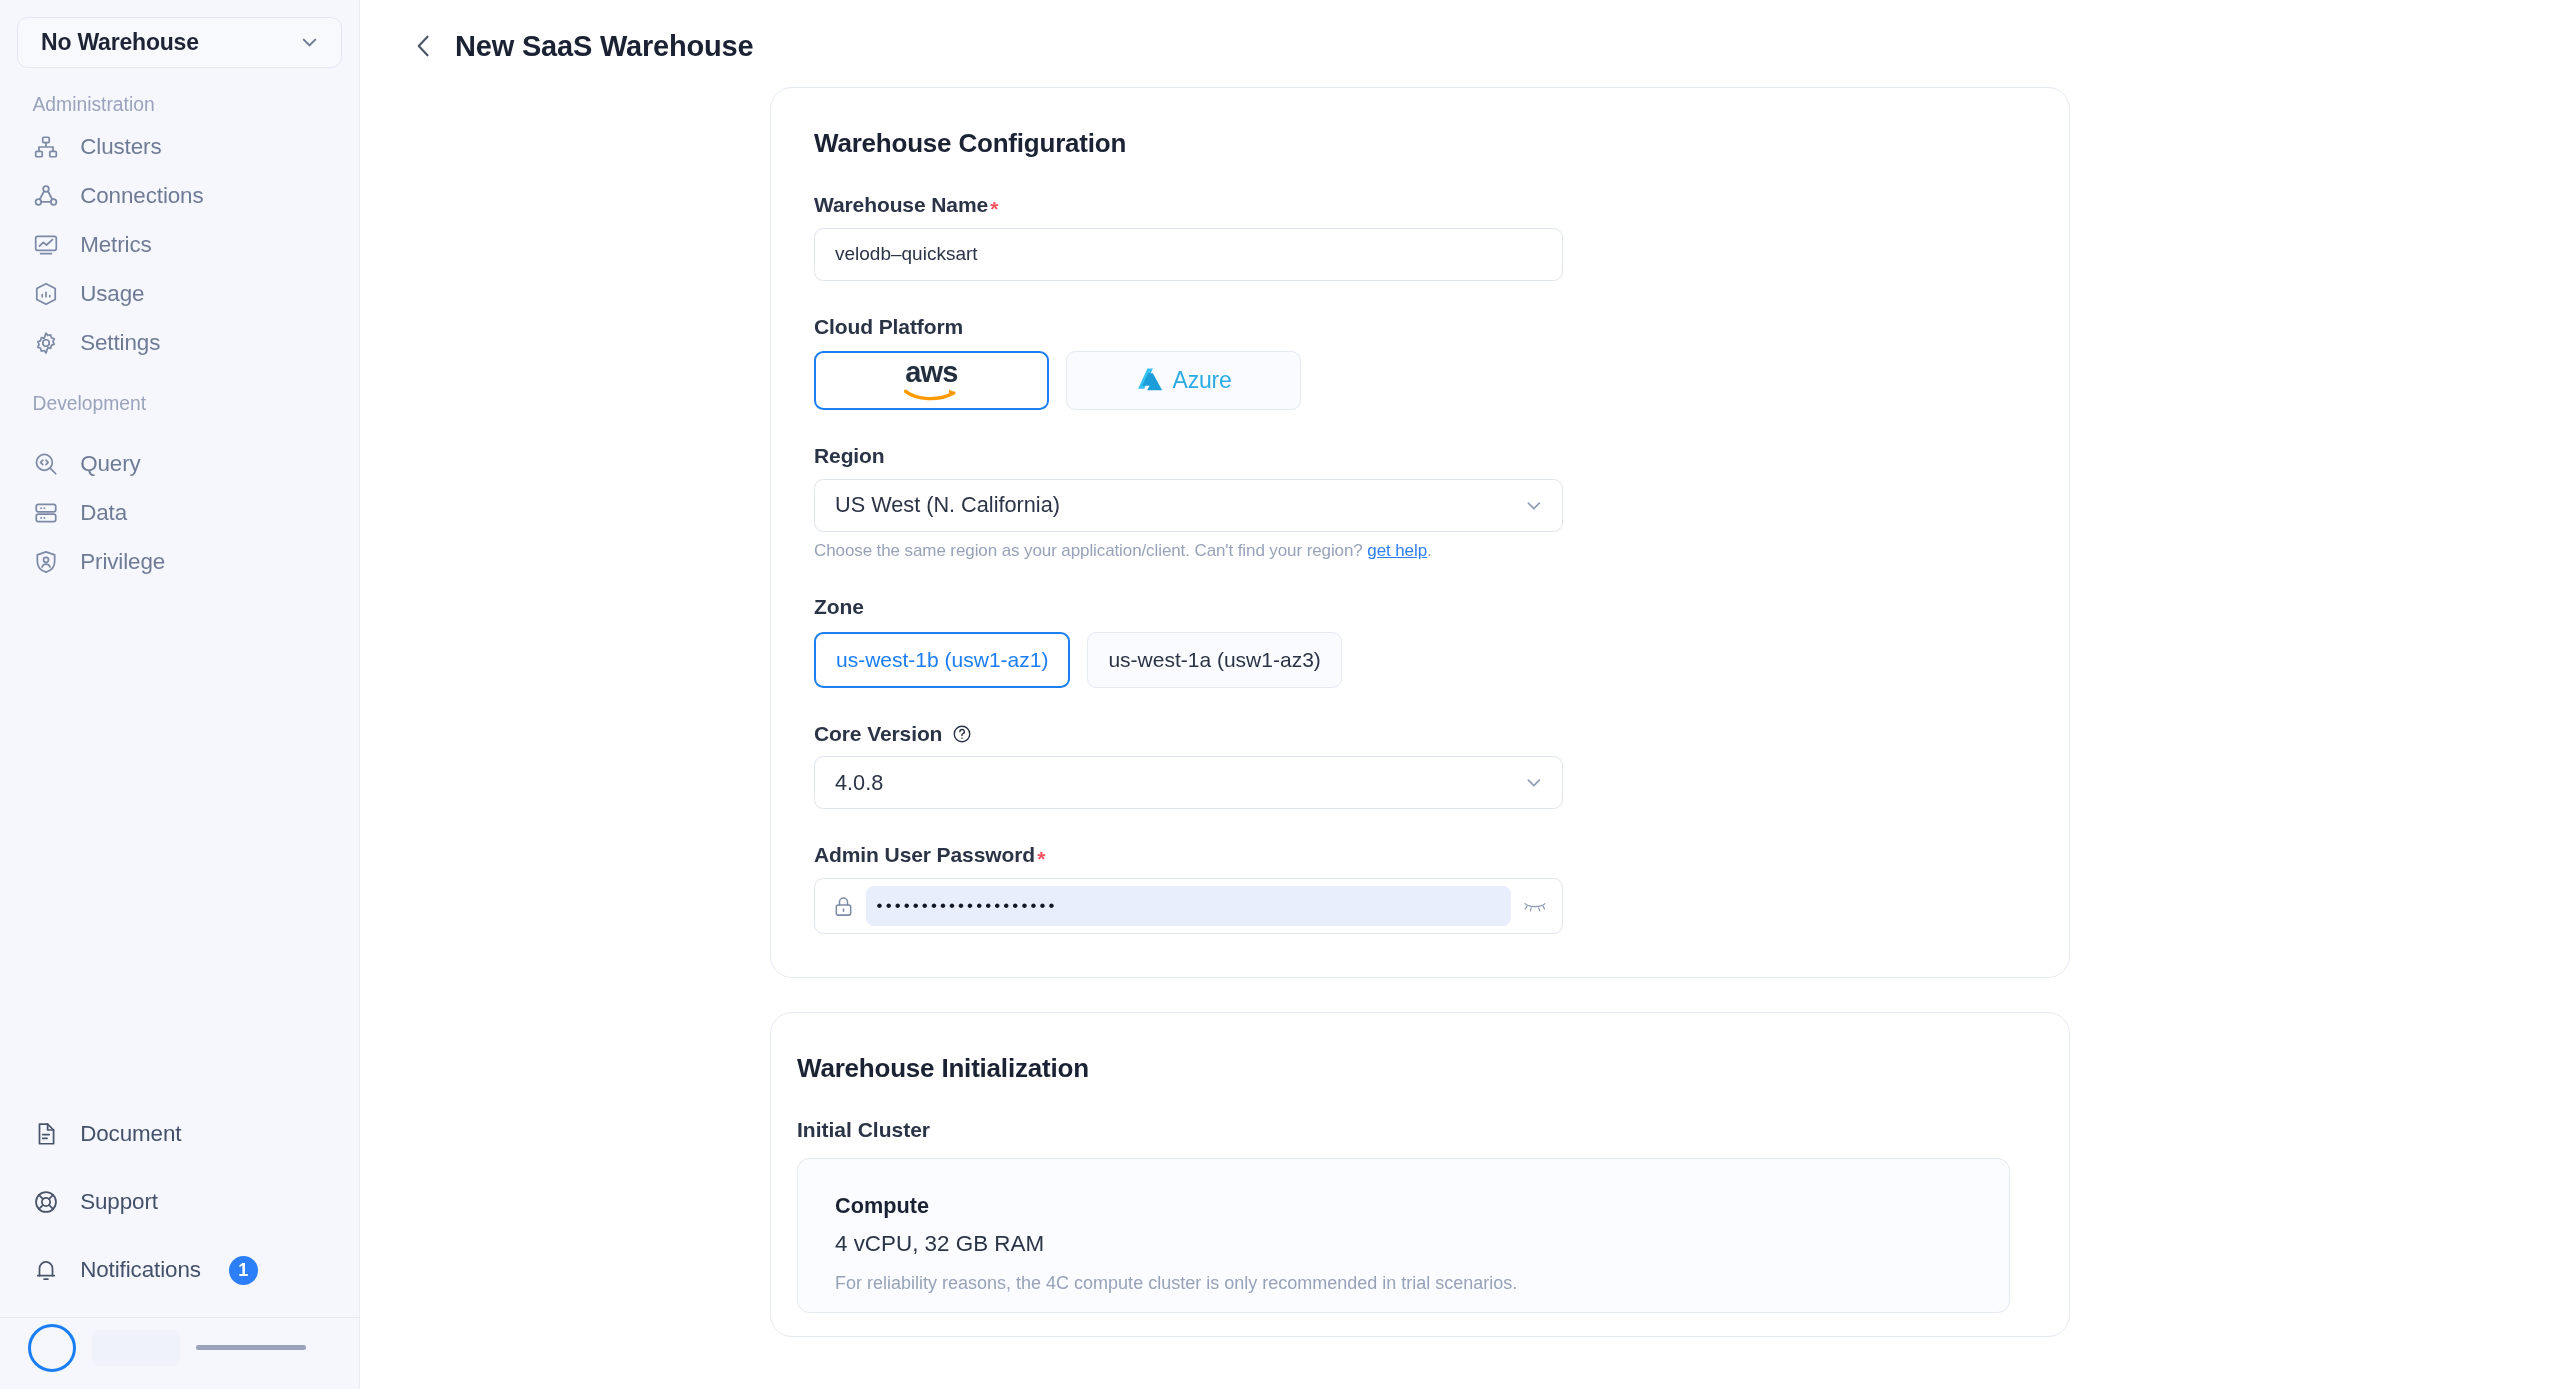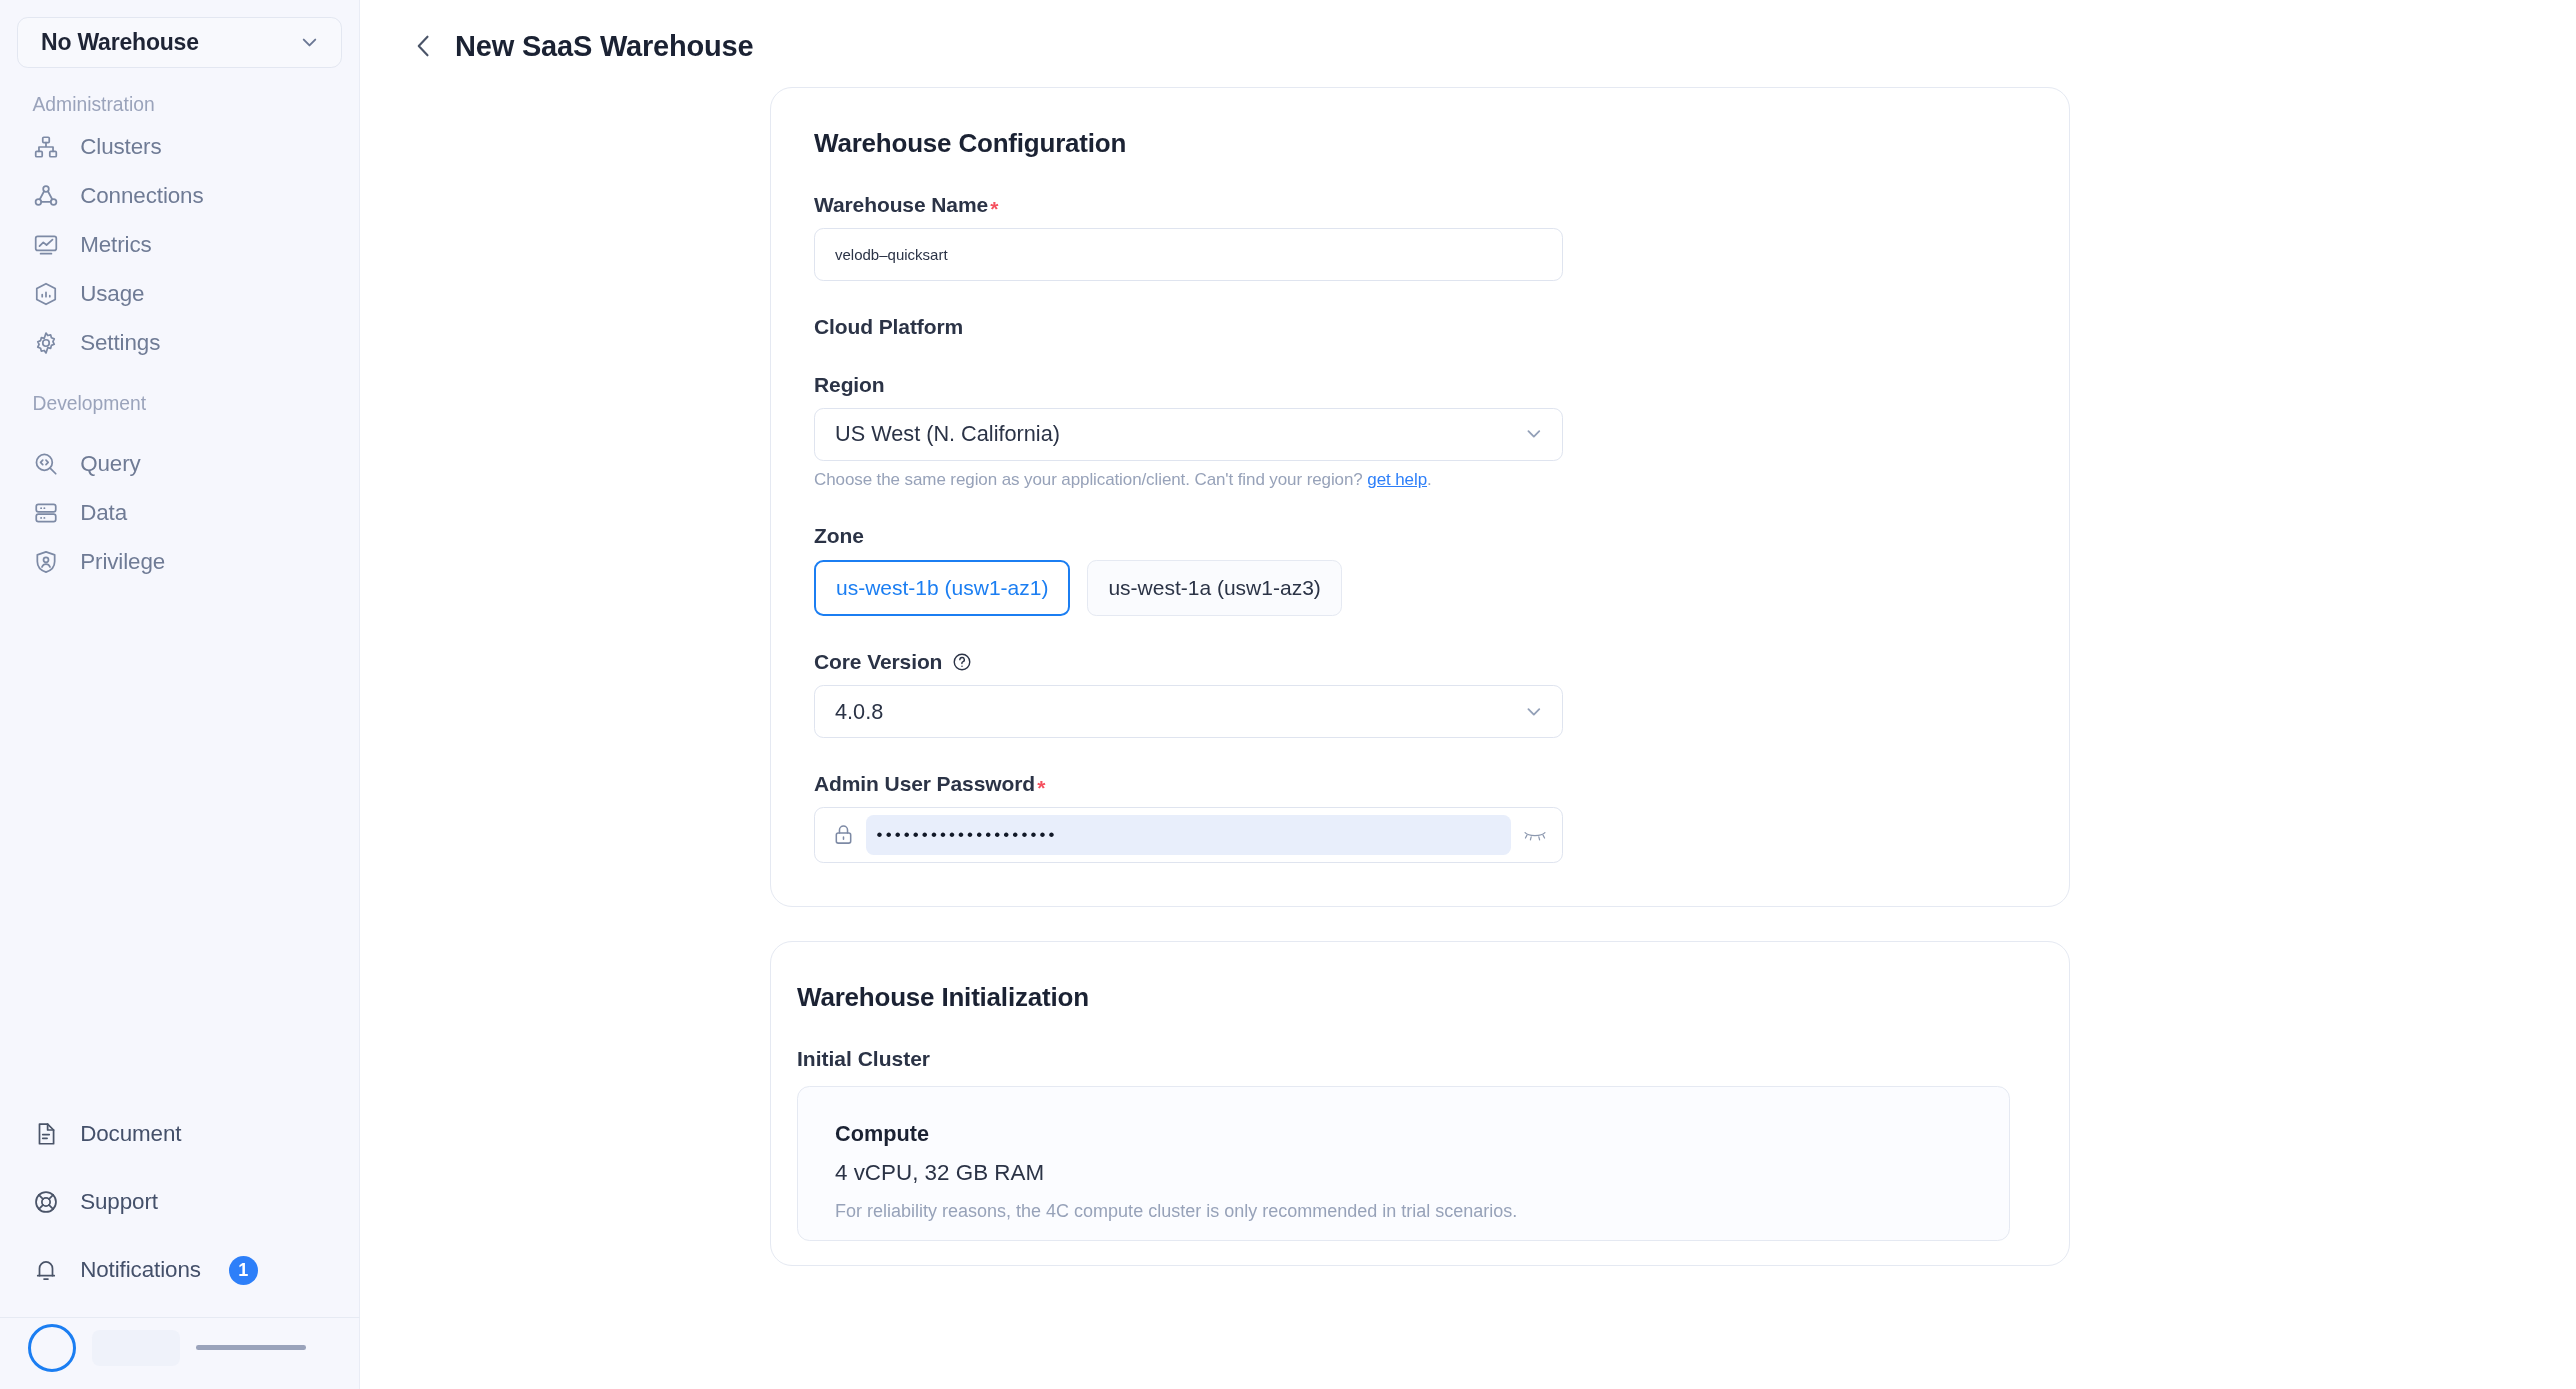--- a/index.html
+++ b/index.html
@@ -114,21 +114,21 @@
   .help-ico { width: 20px; height: 20px; color: #2b3346; margin-left: 7px; cursor: pointer;}
   .help-ico svg { display:block; width:100%; height:100%; }
 
   .text-input {
     margin-top: 10.8px;
     width: 749px; height: 53px;
     border: 1.5px solid #dfe4ef; border-radius: 9.3px;
     background: #fff;
     display: flex; align-items: center;
     padding: 0 20px;
-    font-size: 15px; color: #2b3346;
+    font-size: 19px; color: #2b3346;
     cursor: text;
   }
   .select-input {
     margin-top: 10.8px;
     width: 749px; height: 53px;
     border: 1.5px solid #dfe4ef; border-radius: 9.3px;
     background: #fff;
     display: flex; align-items: center;
     padding: 0 17px 0 20px;
     font-size: 21.7px; color: #2b3346;
@@ -388,20 +388,46 @@
           <span class="req">*</span>
         </div>
         <div class="text-input">
           <span>velodb–quicksart</span>
         </div>
       </div>
 
       <div class="field">
         <div class="field-label">
           <span>Cloud Platform</span>
+        </div>
+        <div class="opt-row">
+
+          <div class="platform-opt sel">
+            <span class="aws-logo">
+              <span class="aws-word">aws</span>
+              <span class="aws-smile">
+                <svg viewBox="0 0 72 20" fill="none">
+                  <path d="M2 7c14 11 42 13 62 2" stroke="#ff9900" stroke-width="4.4" stroke-linecap="round"></path>
+                  <path d="M58 4.5 66 9l-8 4" fill="#ff9900"></path>
+                </svg>
+              </span>
+            </span>
+          </div>
+
+          <div class="platform-opt">
+            <span class="azure-logo">
+              <span class="azure-mark">
+                <svg viewBox="0 0 40 36" fill="none">
+                  <path d="M16 2 4 28h8l11-26z" fill="#35c1f1"></path>
+                  <path d="M17 8 9 24h10l-3.5 6L35 30 23 8z" fill="#1b9dd9"></path>
+                </svg>
+              </span>
+              <span class="azure-word">Azure</span>
+            </span>
+          </div>
         </div>
       </div>
 
       <div class="field">
         <div class="field-label">
           <span>Region</span>
         </div>
         <div class="select-input">
           <span class="val">US West (N. California)</span>
           <span class="chev">

